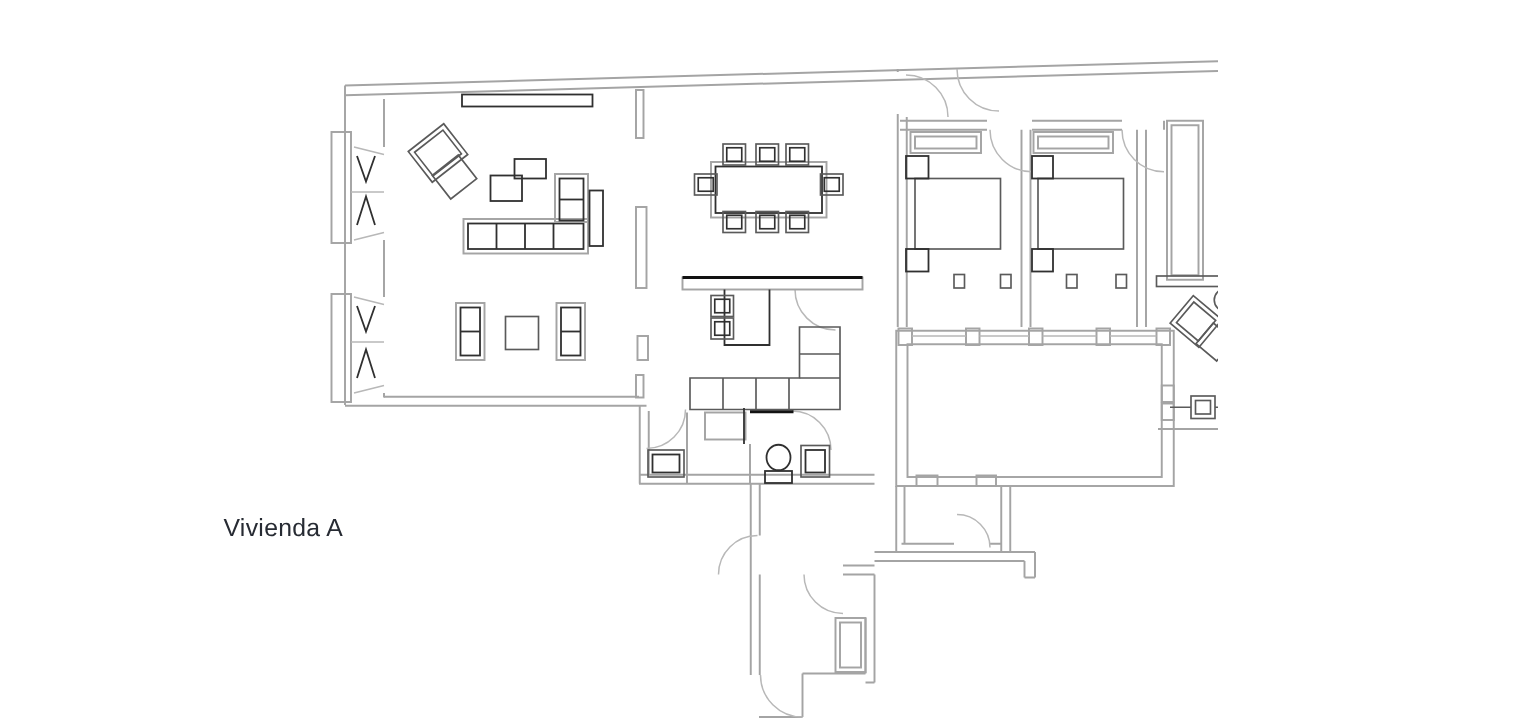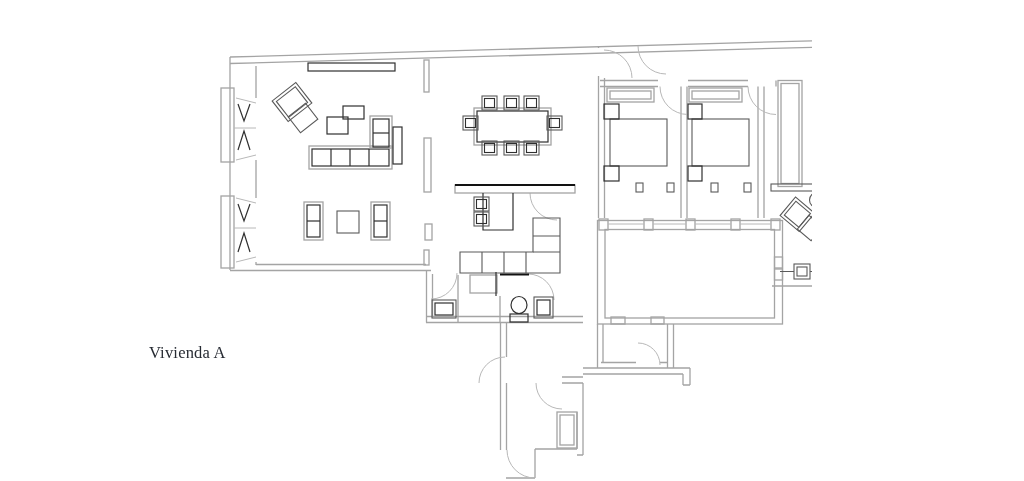--- a/index.html
+++ b/index.html
@@ -1,17 +1,17 @@
 <!DOCTYPE html>
 <html style="--background: #ffffff; --wall: #a4a4a4; --wall-light: #b8b8b8; --furniture: #5a5a5a; --furniture-dark: #303030; --accent-dark: #121212; --label-color: #272b33;"><head>
 <meta charset="utf-8">
 <style>
   html,body{margin:0;padding:0;}
   .stage{position:relative;width:812px;height:481px;background:var(--background,#fff);overflow:hidden;
-         font-family:Liberation Serif, serif;}
+         font-family:Liberation Sans, sans-serif;}
   .plan-label{position:absolute;left:149px;top:343px;font-size:16.5px;font-weight:500;
               color:var(--label-color,#272b33);letter-spacing:.2px;}
   svg{position:absolute;left:0;top:0;}
   svg *{fill:none;stroke-linecap:butt;stroke-linejoin:miter;}
   .w {stroke:var(--wall,#a4a4a4);stroke-width:1.3;}
   .wl{stroke:var(--wall-light,#b8b8b8);stroke-width:1;}
   .f {stroke:var(--furniture,#5a5a5a);stroke-width:1.1;}
   .fd{stroke:var(--furniture-dark,#303030);stroke-width:1.2;}
   .k {stroke:var(--accent-dark,#121212);stroke-width:2;}
 </style>

